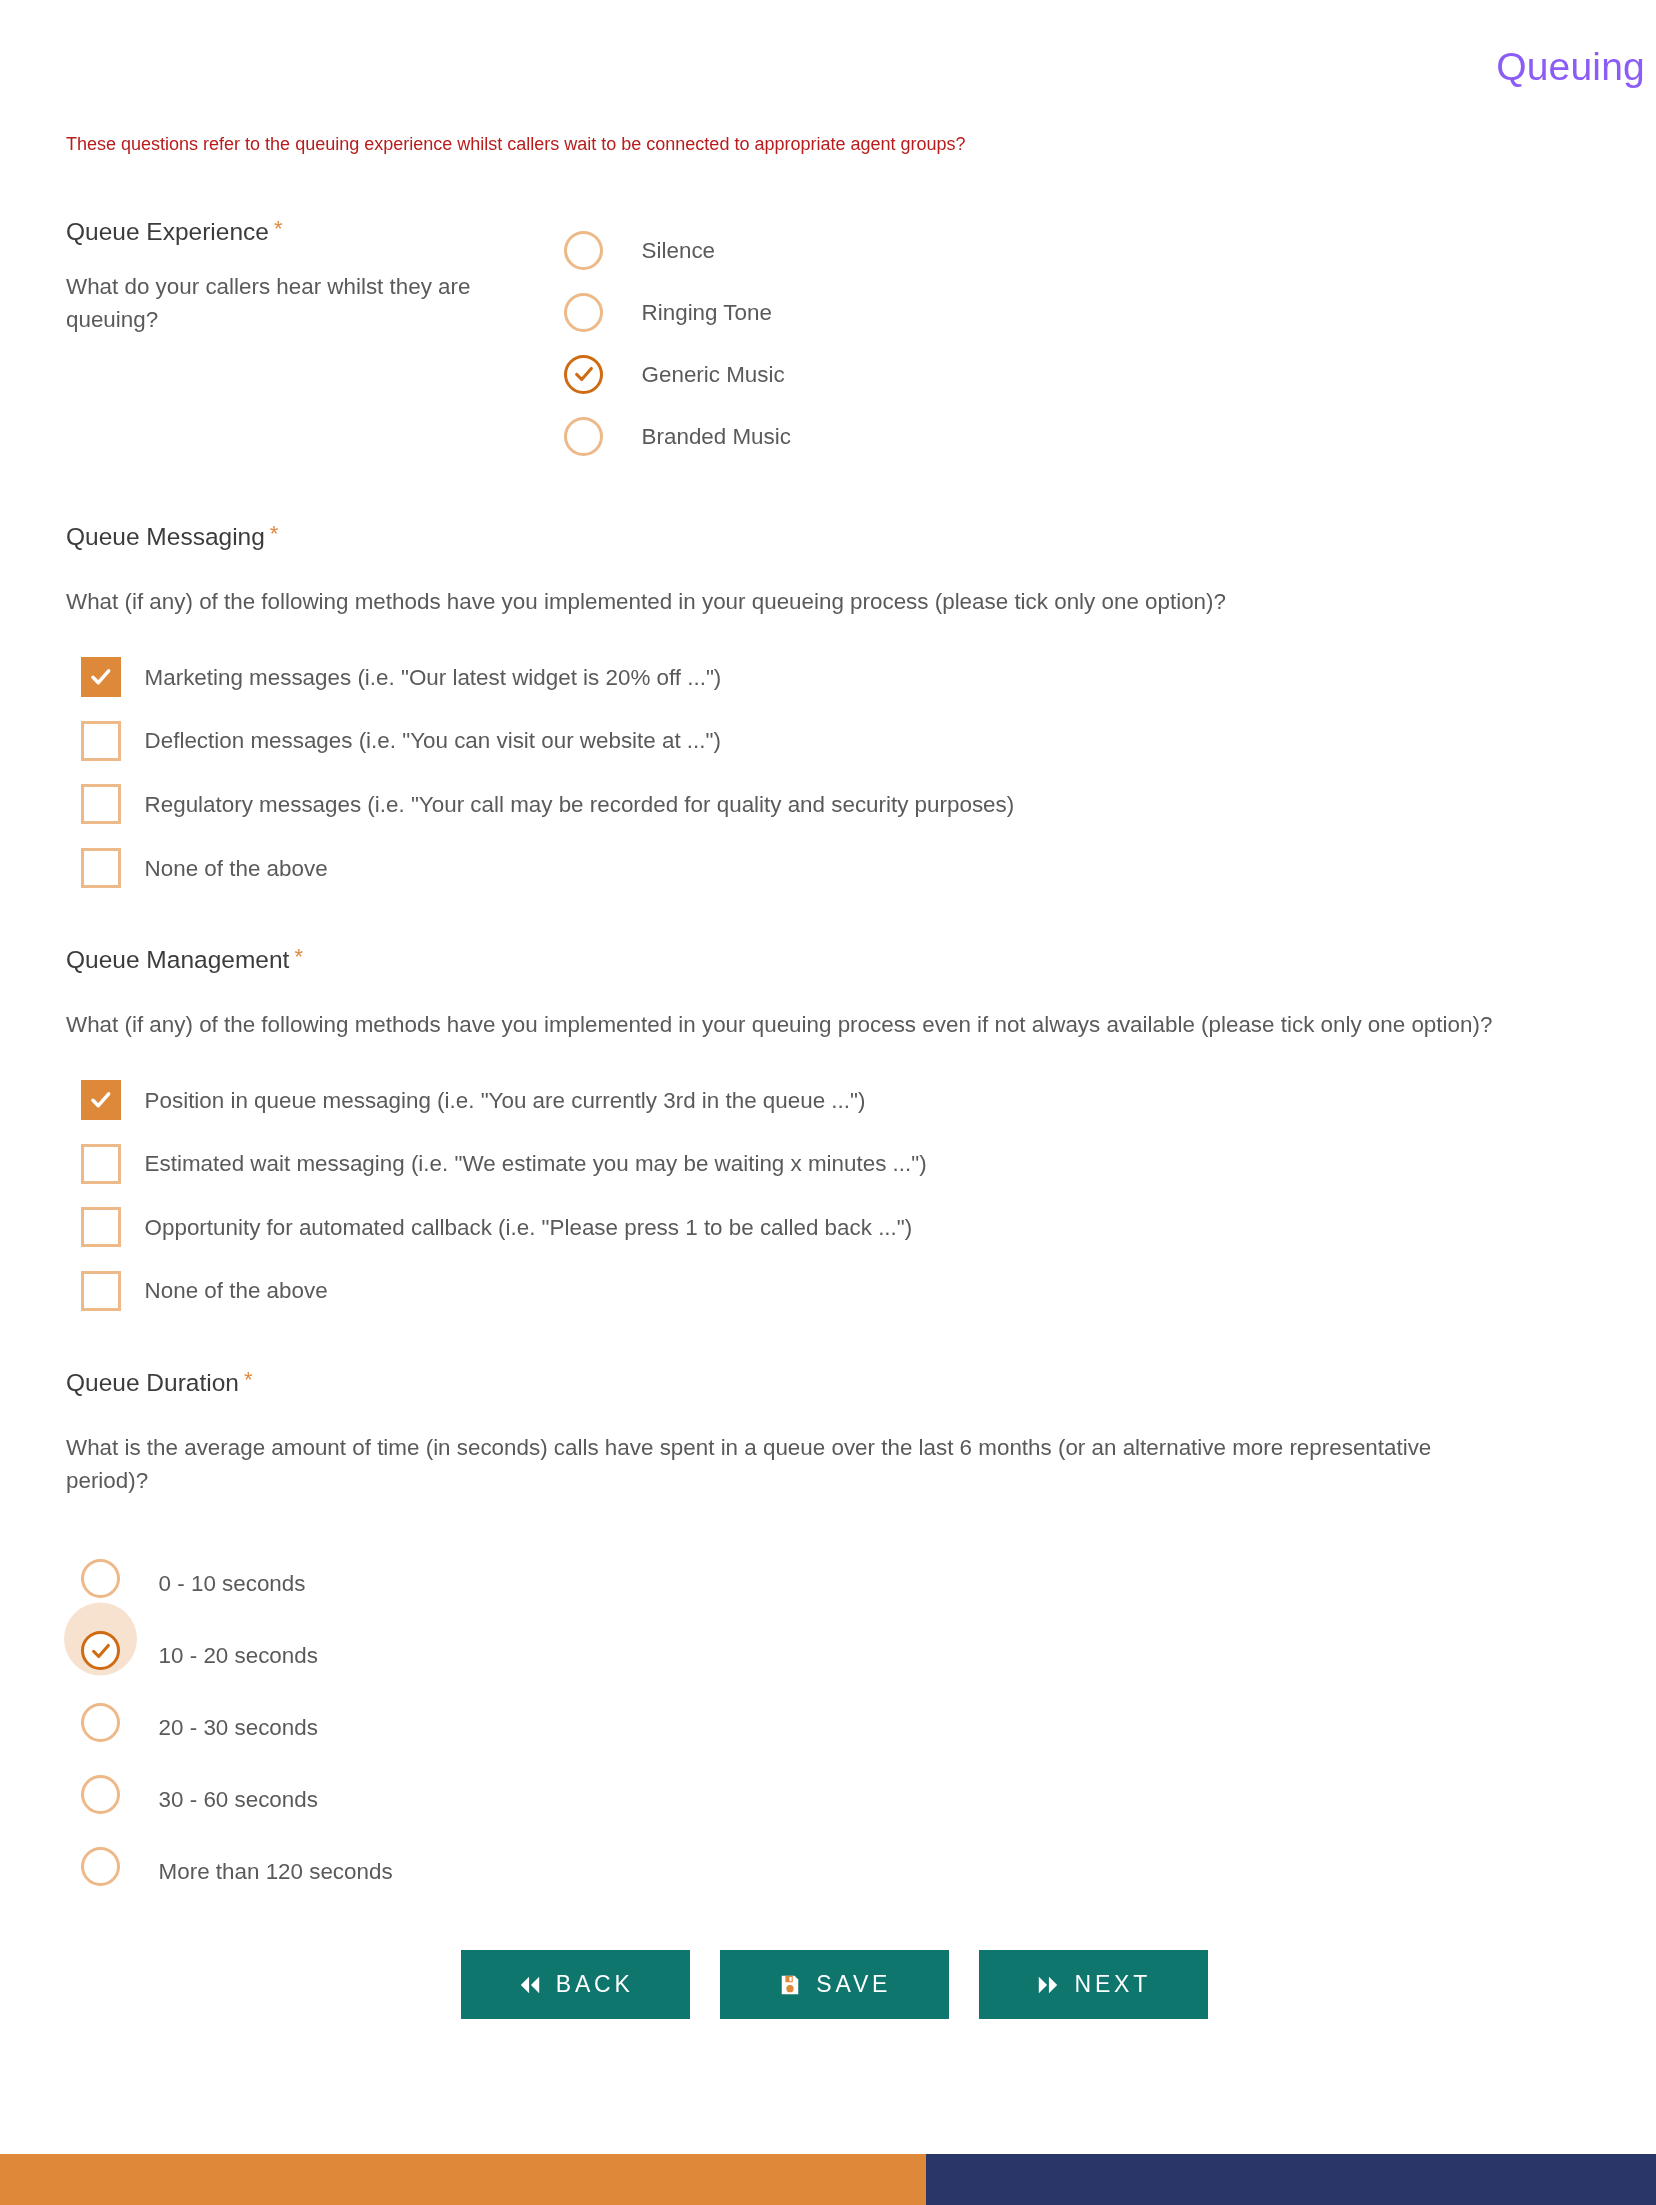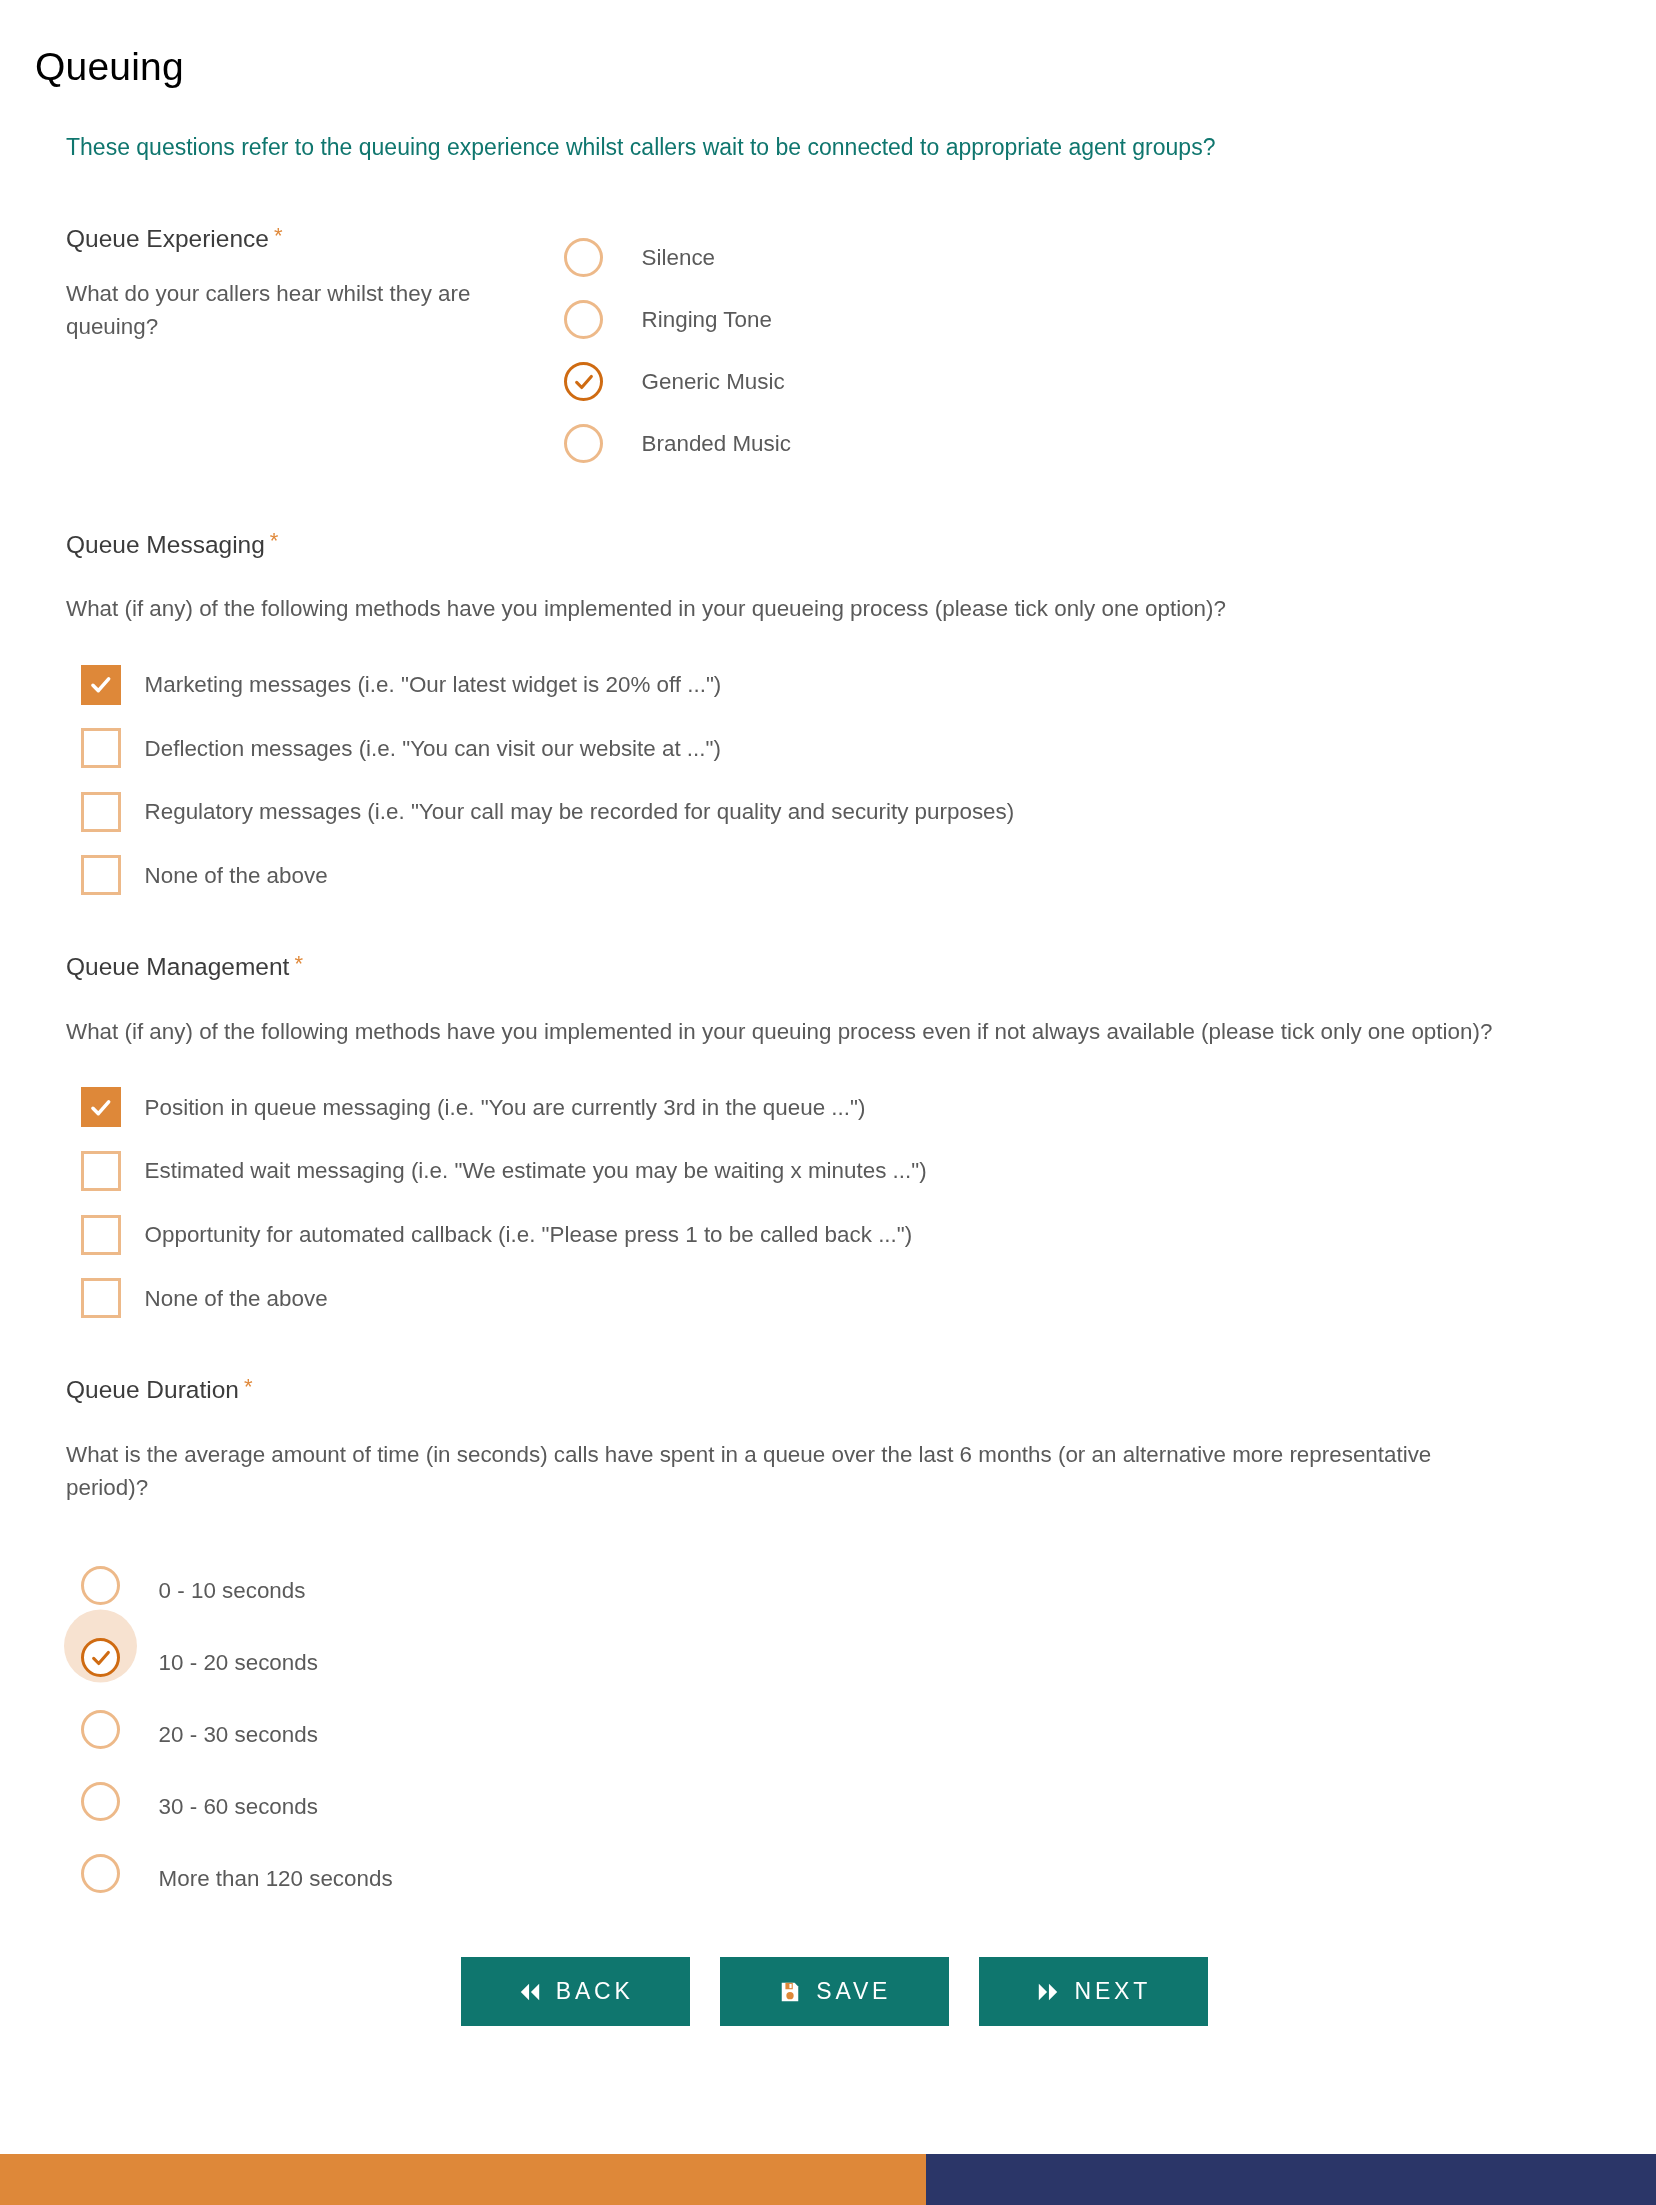--- a/index.html
+++ b/index.html
@@ -21,34 +21,35 @@
     width: 1657px;
     min-height: 2205px;
     background: #ffffff;
     padding: 0;
   }
 
   
   .page-title {
     font-size: 39px;
     font-weight: 400;
-    color: #000000;
+    color: #8b5cf6;
     letter-spacing: 0.2px;
-    padding: 44px 1px 0 35px;
+    padding: 44px 12px 0 35px;
     line-height: 1.2;
+    text-align: right;
   }
 
   
   .content {
     padding: 0 54px 0 66px;
   }
 
   .intro {
-    font-size: 23px;
-    color: #0f766e;
+    font-size: 18px;
+    color: #b91c1c;
     line-height: 1.45;
     margin-top: 40px;
     font-weight: 400;
   }
 
   
   .question-block { margin-top: 44px; }
 
   .q-label {
     font-size: 24.5px;

